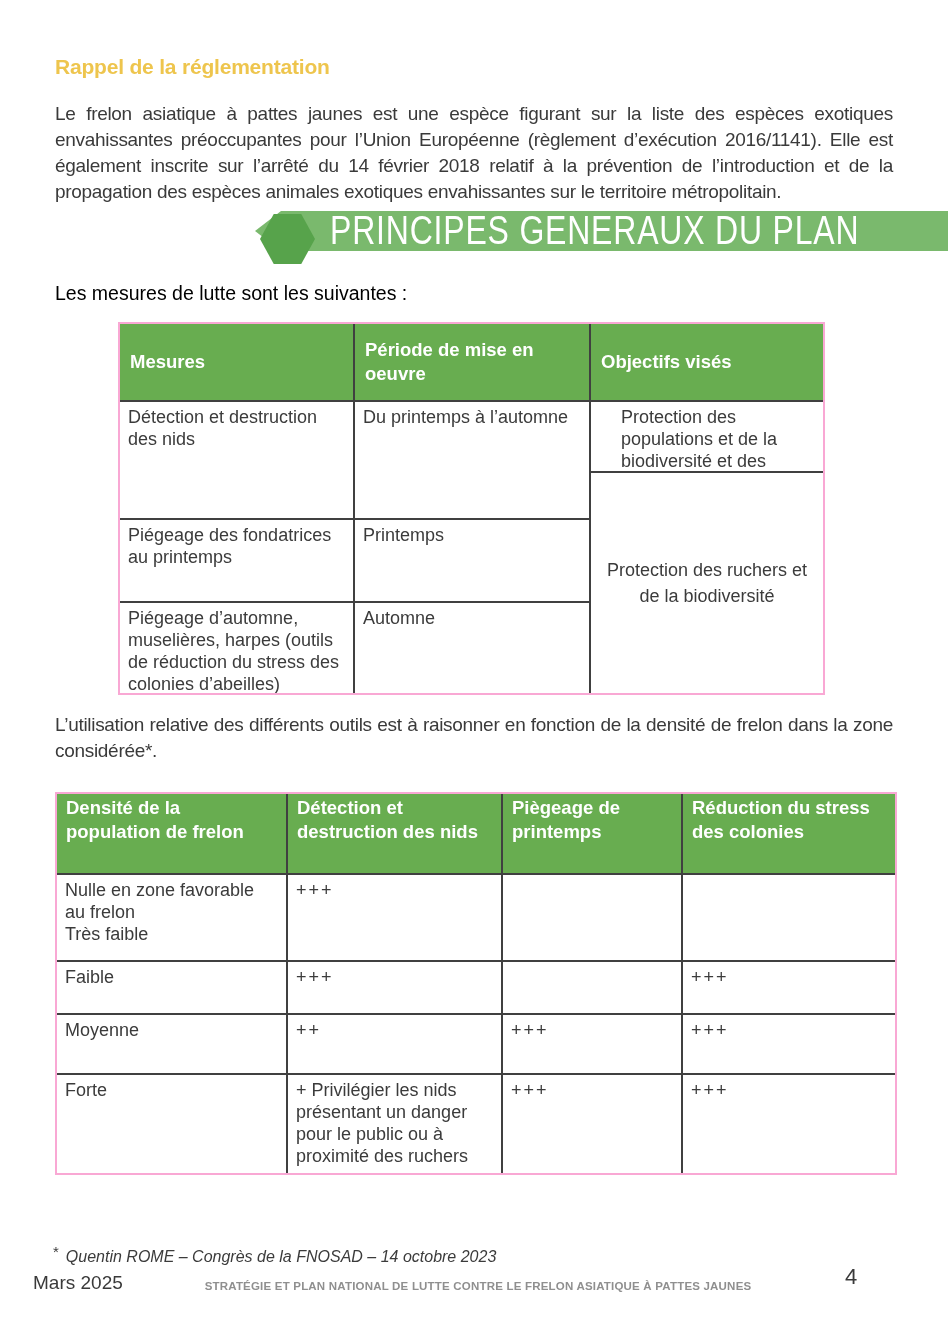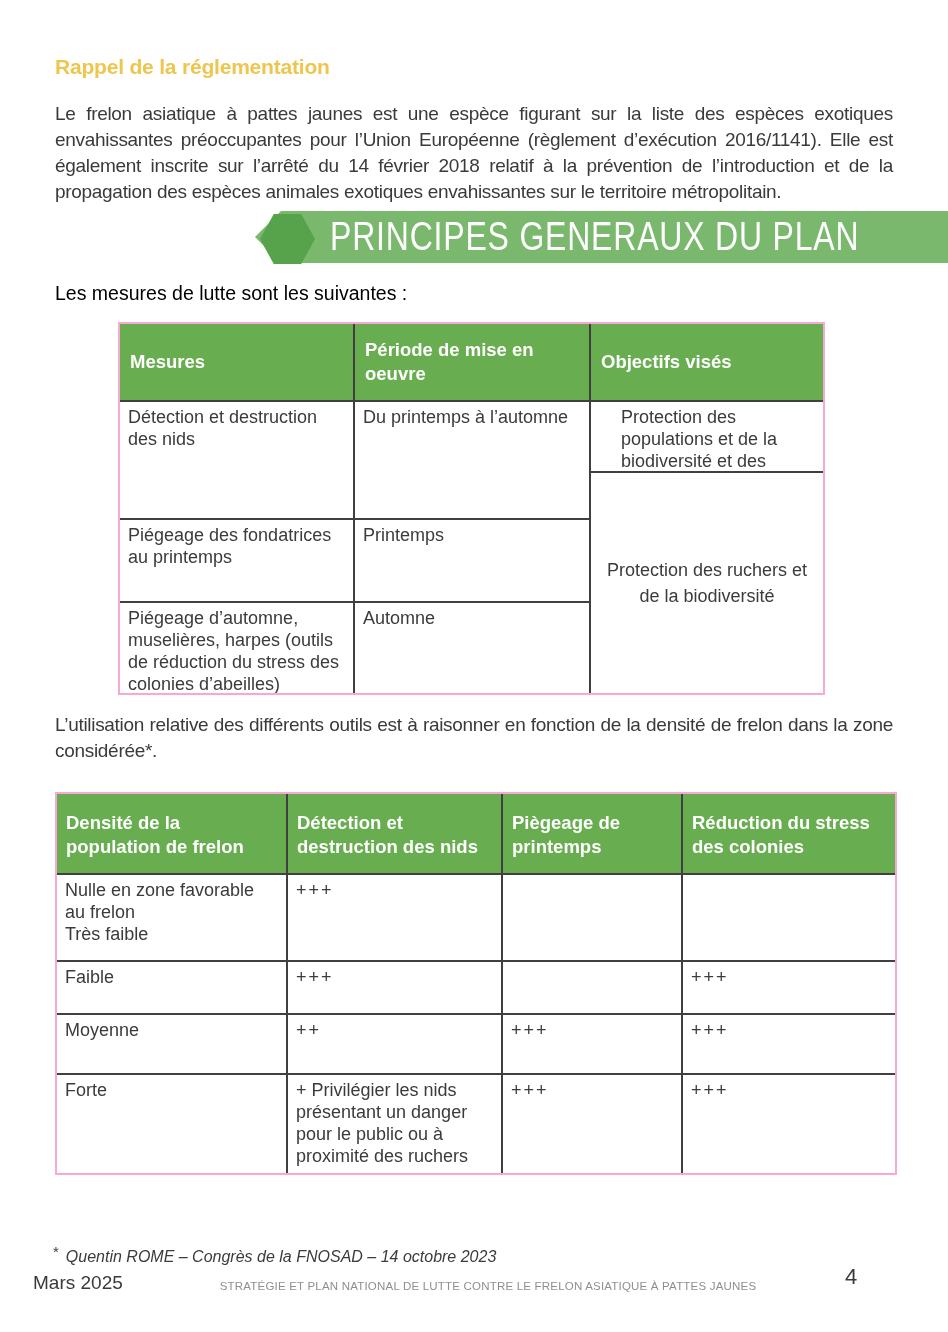--- a/index.html
+++ b/index.html
@@ -31,21 +31,21 @@
     letter-spacing: -0.3px;
     color: #3a3a3a;
   }
   .par1 { top: 101px; }
   .par2 { top: 712px; }
 
   
   .banner {
     position: absolute;
     left: 255px; top: 211px;
-    width: 693px; height: 52px;
+    width: 693px; height: 40px;
   }
   .banner-bar {
     position: absolute;
     inset: 0;
     background: #7ab96d;
     clip-path: polygon(26px 0, 100% 0, 100% 100%, 26px 100%, 0 50%);
   }
   .banner-hex {
     position: absolute;
     left: 5px; top: 3px;
@@ -114,21 +114,21 @@
     text-align: center;
     line-height: 26px;
     padding: 8px 14px;
   }
   .t2 {
     left: 55px; top: 792px;
     width: 842px; height: 383px;
     grid-template-columns: 229px 213px 178px 212px;
     grid-template-rows: 79px 85px 51px 58px 98px;
   }
-  .t2 .hdr { padding: 17px 9px; }
+  .t2 .hdr { padding: 2px 9px; }
   .pre-line { white-space: pre-line; }
   .plus { letter-spacing: 2px; }
 
   
   .footnote {
     position: absolute;
     left: 53px; top: 1243px;
     font-size: 16px;
     font-style: italic;
     color: #3b3b3b;
@@ -141,25 +141,25 @@
     vertical-align: 5px;
   }
   .footer-date {
     position: absolute;
     left: 33px; top: 1272px;
     font-size: 19px;
     color: #3a3a3a;
   }
   .footer-title {
     position: absolute;
-    left: 69px; top: 1280px;
+    left: 59px; top: 1280px;
     width: 838px;
     text-align: center;
     font-size: 11.5px;
-    font-weight: normal;
+    font-weight: bold;
     color: #8f8f8f;
     letter-spacing: 0.2px;
   }
   .page-number {
     position: absolute;
     left: 845px; top: 1264px;
     font-size: 22px;
     color: #3a3a3a;
   }
 </style>

